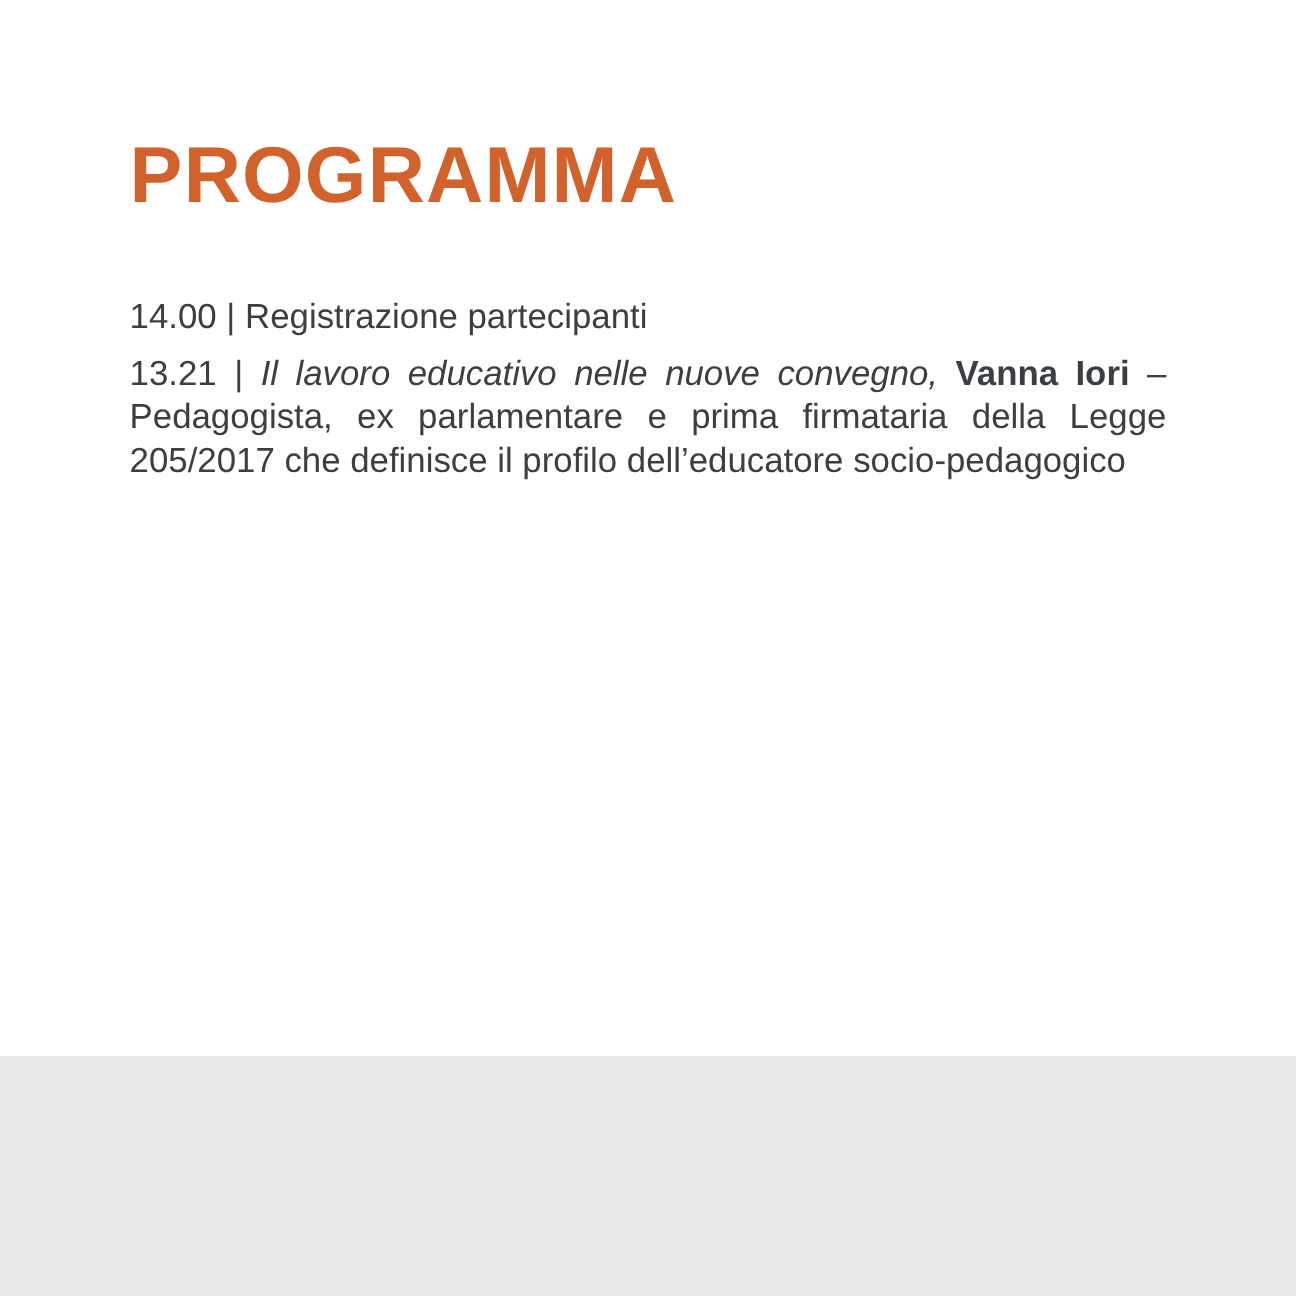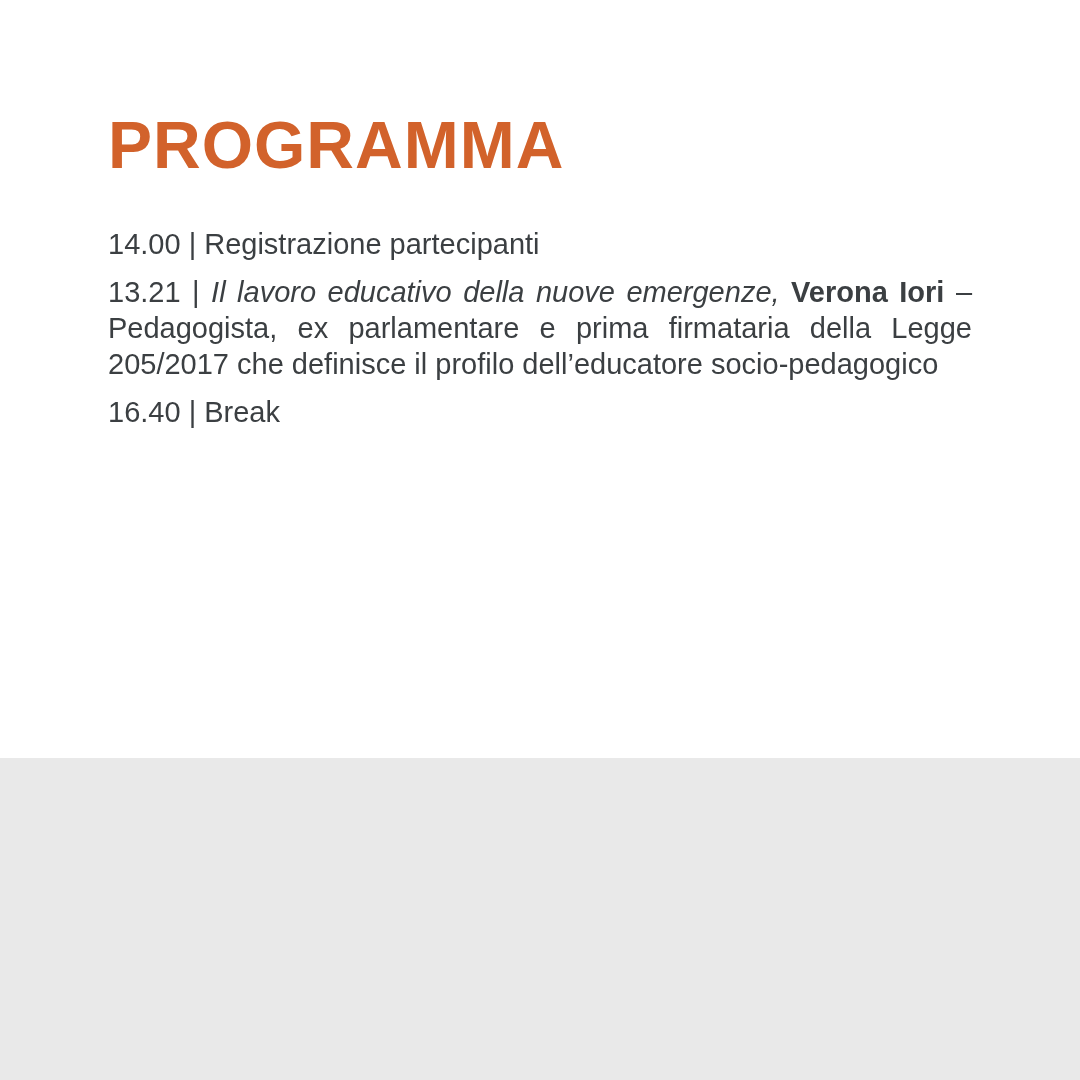--- a/index.html
+++ b/index.html
@@ -8,42 +8,42 @@
     --bg:#FFFFFF;
   }
   html,body{
     margin:0;
     padding:0;
     background:#e9e9e9;
   }
   .page{
     position:relative;
     width:1080px;
-    height:758px;
+    height:880px;
     margin:0 auto;
     background:var(--bg);
     font-family:"Liberation Sans", sans-serif;
     color:var(--text);
     overflow:hidden;
     box-sizing:border-box;
   }
   .content{
     padding:0 108px;
   }
   .page-title{
     margin:0;
     padding-top:112px;
     font-size:66px;
     line-height:1;
     font-weight:800;
     letter-spacing:1px;
     color:var(--accent);
   }
   .program{
-    margin-top:48px;
+    margin-top:68px;
   }
   .program-item{
     margin:0 0 12px 0;
     font-size:29px;
     line-height:36px;
     text-align:justify;
     color:var(--text);
   }
   .run-normal{font-weight:400;font-style:normal;}
   .run-bold{font-weight:700;font-style:normal;}
@@ -71,21 +71,20 @@
   }
 </style>
 </head>
 <body>
 
 <div class="page">
   <div class="content">
     <h1 class="page-title">PROGRAMMA</h1>
     <div class="program" id="program-list">
         <p class="program-item"><span class="run-normal">14.00 | Registrazione partecipanti</span></p>
-        <p class="program-item"><span class="run-normal">13.21 | </span><span class="run-italic">Il lavoro educativo della nuove emergenze,</span><span class="run-normal"> </span><span class="run-bold">Verona Iori</span><span class="run-normal"> – Pedagogista, ex parlamentare e prima firmataria della Legge 205/2017 che definisce il profilo dell’educatore socio-pedagogico</span></p>
-        <p class="program-item"><span class="run-normal">16.40 | Break</span></p>
+        <p class="program-item"><span class="run-normal">13.21 | </span><span class="run-italic">Il lavoro educativo nelle nuove convegno,</span><span class="run-normal"> </span><span class="run-bold">Vanna Iori</span><span class="run-normal"> – Pedagogista, ex parlamentare e prima firmataria della Legge 205/2017 che definisce il profilo dell’educatore socio-pedagogico</span></p>
       </div>
   </div>
   <div class="footer">
     <div class="footer-label">SEMINARI</div>
     <div class="footer-rule"></div>
   </div>
 </div>
 
 </body></html>

